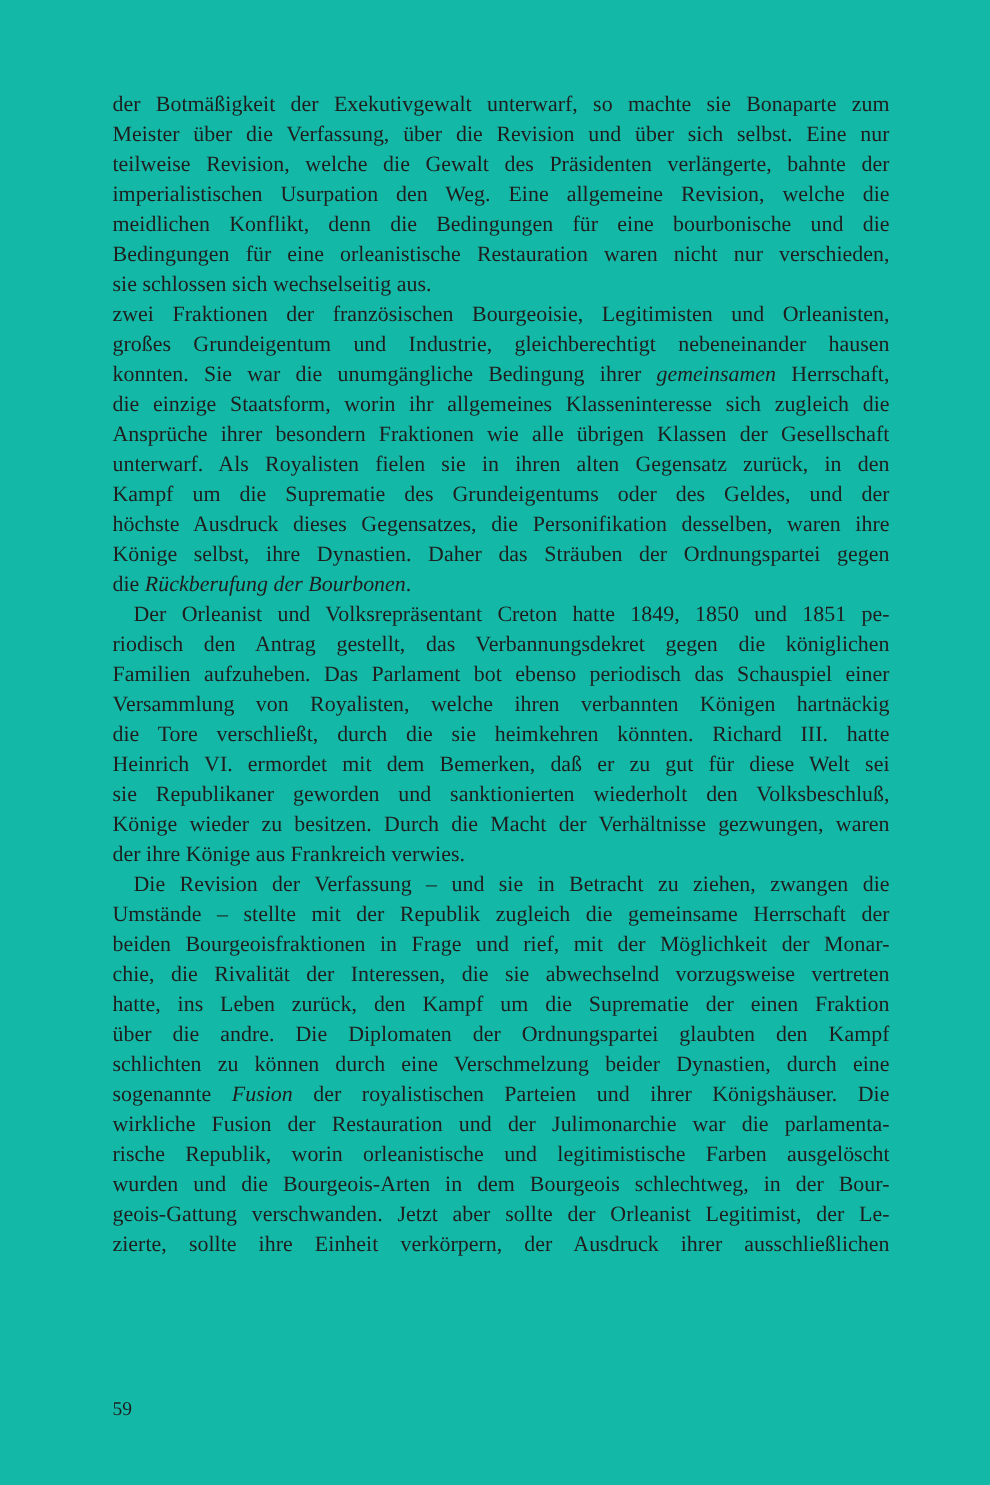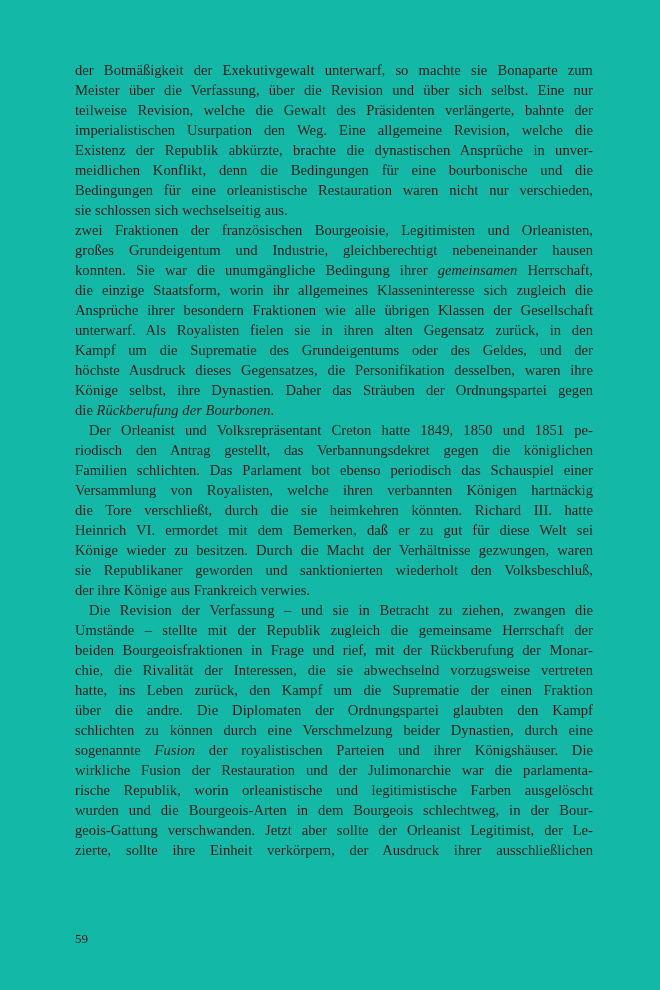--- a/index.html
+++ b/index.html
@@ -55,46 +55,45 @@
 </style>
 </head>
 <body>
 
 <div class="page">
   <div class="text-block">
       <div class="line"><span>der Botmäßigkeit der Exekutivgewalt unterwarf, so machte sie Bonaparte zum</span></div>
       <div class="line"><span>Meister über die Verfassung, über die Revision und über sich selbst. Eine nur</span></div>
       <div class="line"><span>teilweise Revision, welche die Gewalt des Präsidenten verlängerte, bahnte der</span></div>
       <div class="line"><span>imperialistischen Usurpation den Weg. Eine allgemeine Revision, welche die</span></div>
-      <div class="line"><span>Existenz der Republik abkürzte, brachte die dynastischen Ansprüche in unver-</span></div>
       <div class="line"><span>meidlichen Konflikt, denn die Bedingungen für eine bourbonische und die</span></div>
       <div class="line"><span>Bedingungen für eine orleanistische Restauration waren nicht nur verschieden,</span></div>
       <div class="line end"><span>sie schlossen sich wechselseitig aus.</span></div>
       <div class="line"><span>zwei Fraktionen der französischen Bourgeoisie, Legitimisten und Orleanisten,</span></div>
       <div class="line"><span>großes Grundeigentum und Industrie, gleichberechtigt nebeneinander hausen</span></div>
       <div class="line"><span>konnten. Sie war die unumgängliche Bedingung ihrer </span><span class="it">gemeinsamen</span><span> Herrschaft,</span></div>
       <div class="line"><span>die einzige Staatsform, worin ihr allgemeines Klasseninteresse sich zugleich die</span></div>
       <div class="line"><span>Ansprüche ihrer besondern Fraktionen wie alle übrigen Klassen der Gesellschaft</span></div>
       <div class="line"><span>unterwarf. Als Royalisten fielen sie in ihren alten Gegensatz zurück, in den</span></div>
       <div class="line"><span>Kampf um die Suprematie des Grundeigentums oder des Geldes, und der</span></div>
       <div class="line"><span>höchste Ausdruck dieses Gegensatzes, die Personifikation desselben, waren ihre</span></div>
       <div class="line"><span>Könige selbst, ihre Dynastien. Daher das Sträuben der Ordnungspartei gegen</span></div>
       <div class="line end"><span>die </span><span class="it">Rückberufung der Bourbonen</span><span>.</span></div>
       <div class="line ind"><span>Der Orleanist und Volksrepräsentant Creton hatte 1849, 1850 und 1851 pe-</span></div>
       <div class="line"><span>riodisch den Antrag gestellt, das Verbannungsdekret gegen die königlichen</span></div>
-      <div class="line"><span>Familien schlichten. Das Parlament bot ebenso periodisch das Schauspiel einer</span></div>
+      <div class="line"><span>Familien aufzuheben. Das Parlament bot ebenso periodisch das Schauspiel einer</span></div>
       <div class="line"><span>Versammlung von Royalisten, welche ihren verbannten Königen hartnäckig</span></div>
       <div class="line"><span>die Tore verschließt, durch die sie heimkehren könnten. Richard III. hatte</span></div>
       <div class="line"><span>Heinrich VI. ermordet mit dem Bemerken, daß er zu gut für diese Welt sei</span></div>
+      <div class="line"><span>sie Republikaner geworden und sanktionierten wiederholt den Volksbeschluß,</span></div>
       <div class="line"><span>Könige wieder zu besitzen. Durch die Macht der Verhältnisse gezwungen, waren</span></div>
-      <div class="line"><span>sie Republikaner geworden und sanktionierten wiederholt den Volksbeschluß,</span></div>
       <div class="line end"><span>der ihre Könige aus Frankreich verwies.</span></div>
       <div class="line ind"><span>Die Revision der Verfassung – und sie in Betracht zu ziehen, zwangen die</span></div>
       <div class="line"><span>Umstände – stellte mit der Republik zugleich die gemeinsame Herrschaft der</span></div>
-      <div class="line"><span>beiden Bourgeoisfraktionen in Frage und rief, mit der Rückberufung der Monar-</span></div>
+      <div class="line"><span>beiden Bourgeoisfraktionen in Frage und rief, mit der Möglichkeit der Monar-</span></div>
       <div class="line"><span>chie, die Rivalität der Interessen, die sie abwechselnd vorzugsweise vertreten</span></div>
       <div class="line"><span>hatte, ins Leben zurück, den Kampf um die Suprematie der einen Fraktion</span></div>
       <div class="line"><span>über die andre. Die Diplomaten der Ordnungspartei glaubten den Kampf</span></div>
       <div class="line"><span>schlichten zu können durch eine Verschmelzung beider Dynastien, durch eine</span></div>
       <div class="line"><span>sogenannte </span><span class="it">Fusion</span><span> der royalistischen Parteien und ihrer Königshäuser. Die</span></div>
       <div class="line"><span>wirkliche Fusion der Restauration und der Julimonarchie war die parlamenta-</span></div>
       <div class="line"><span>rische Republik, worin orleanistische und legitimistische Farben ausgelöscht</span></div>
       <div class="line"><span>wurden und die Bourgeois-Arten in dem Bourgeois schlechtweg, in der Bour-</span></div>
       <div class="line"><span>geois-Gattung verschwanden. Jetzt aber sollte der Orleanist Legitimist, der Le-</span></div>
       <div class="line"><span>zierte, sollte ihre Einheit verkörpern, der Ausdruck ihrer ausschließlichen</span></div>

